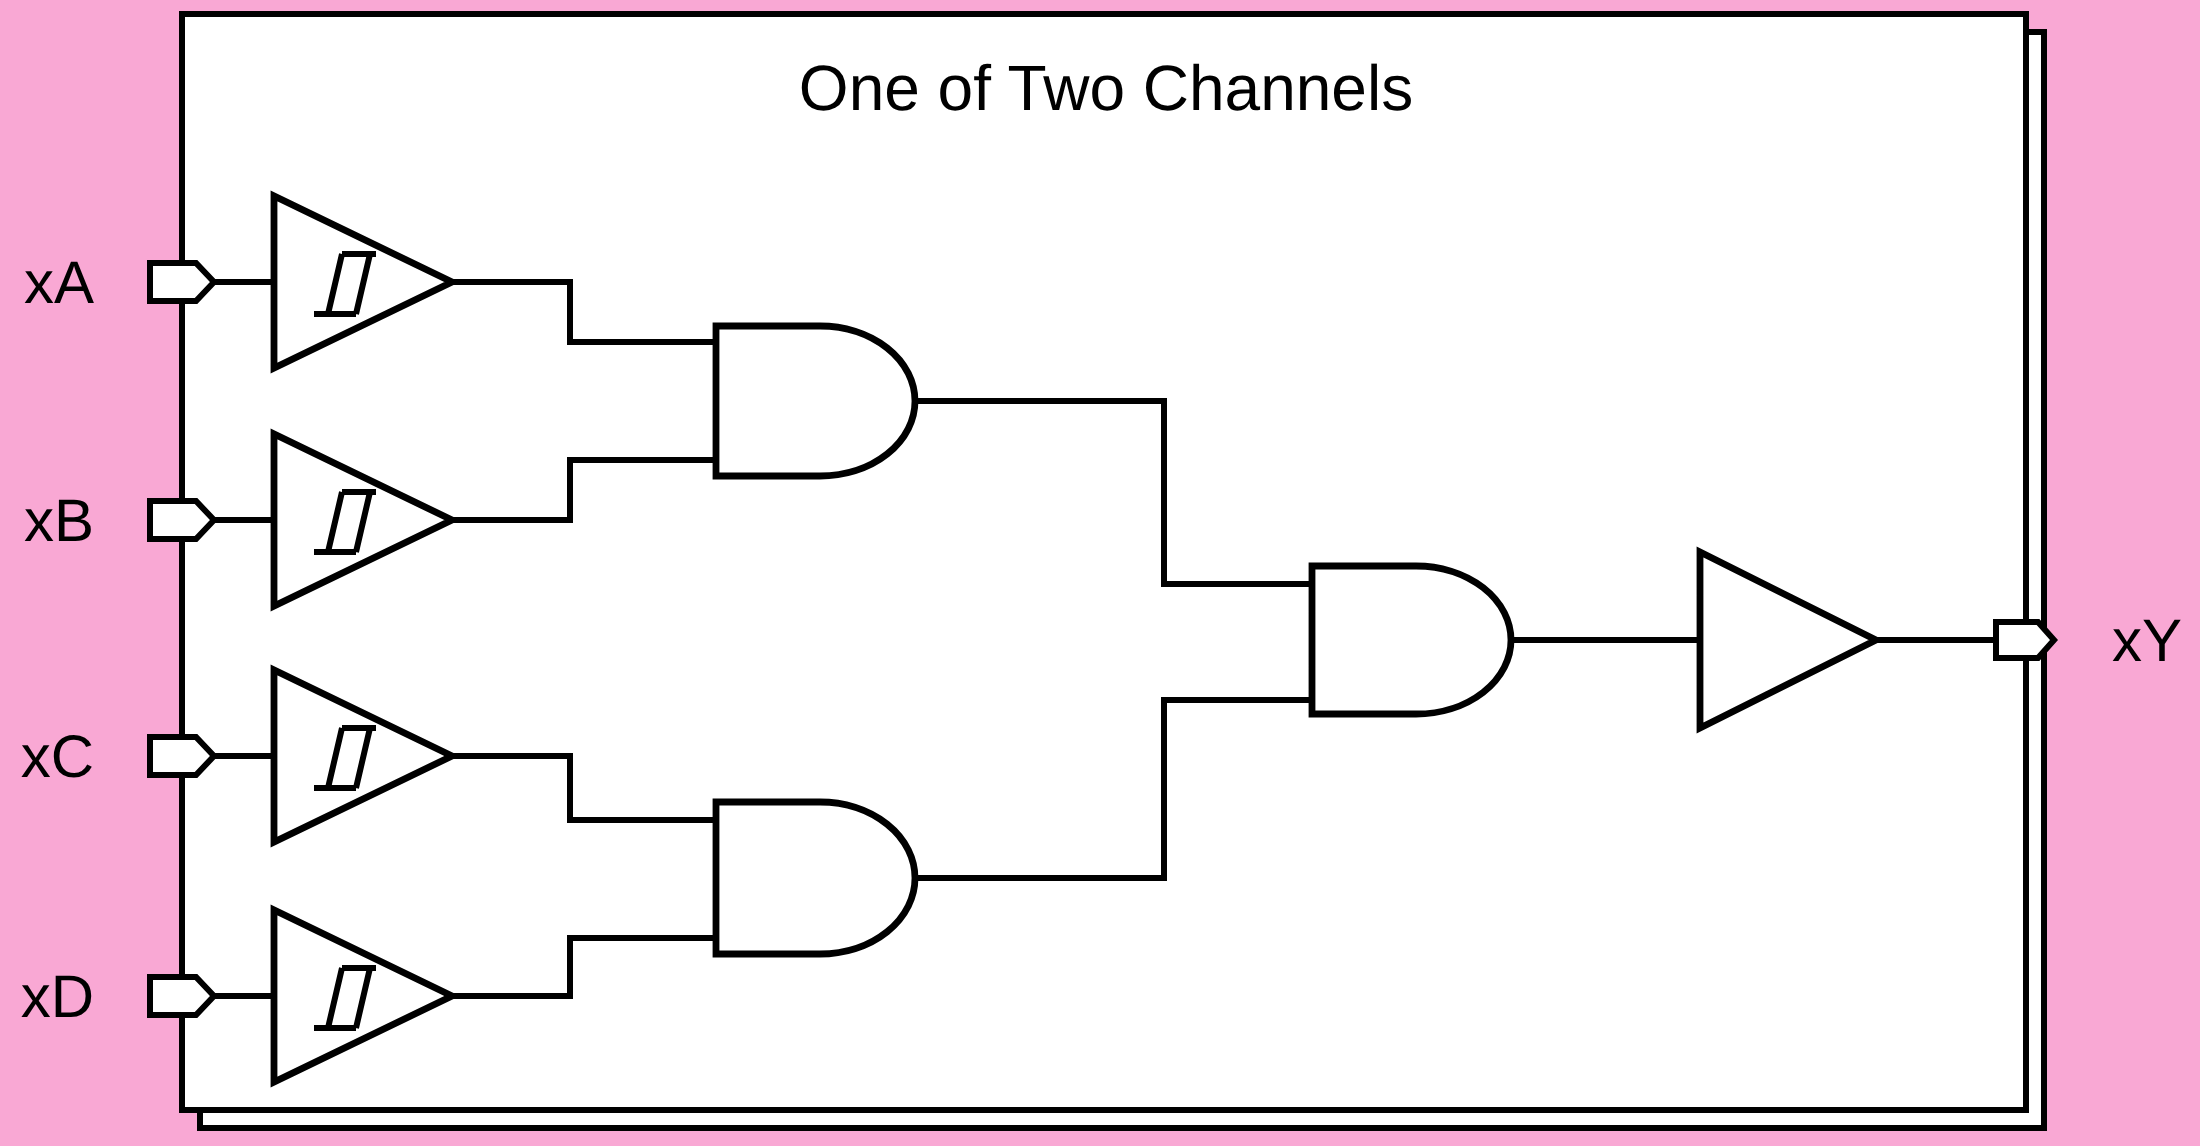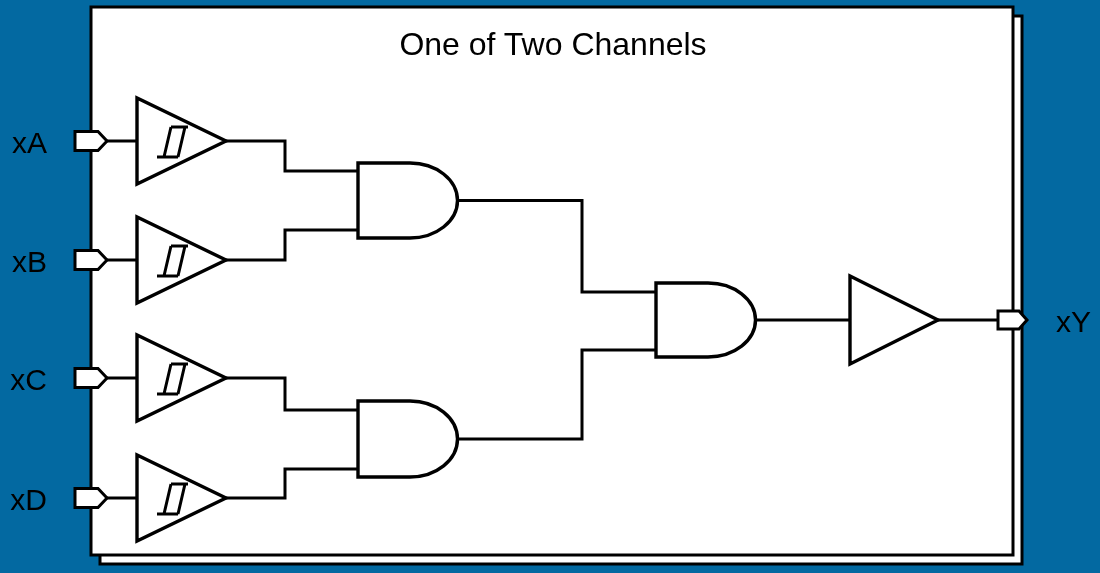--- a/index.html
+++ b/index.html
@@ -5,21 +5,21 @@
   html, body {
     margin: 0;
     padding: 0;
     background: #ffffff;
     font-family: "Liberation Sans", sans-serif;
   }
   .stage {
     position: relative;
     width: 1100px;
     height: 573px;
-    background: #0369a1;
+    background: #f9a8d4;
     overflow: hidden;
   }
   svg { display: block; }
   .wire   { fill: none; stroke: #000; stroke-width: 3; }
   .border { fill: #fff; stroke: #000; stroke-width: 3; }
   .gate   { fill: #fff; stroke: #000; stroke-width: 3.4; }
   .pin    { fill: #fff; stroke: #000; stroke-width: 3; }
   .glyph  { fill: none; stroke: #000; stroke-width: 3; }
   .lbl    { fill: #000; stroke: none; font-family: "Liberation Sans", sans-serif; }
 </style>

